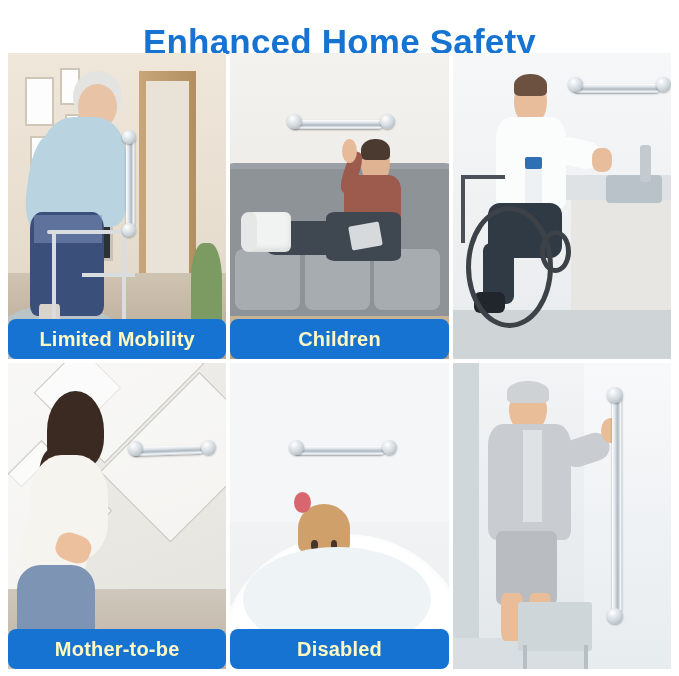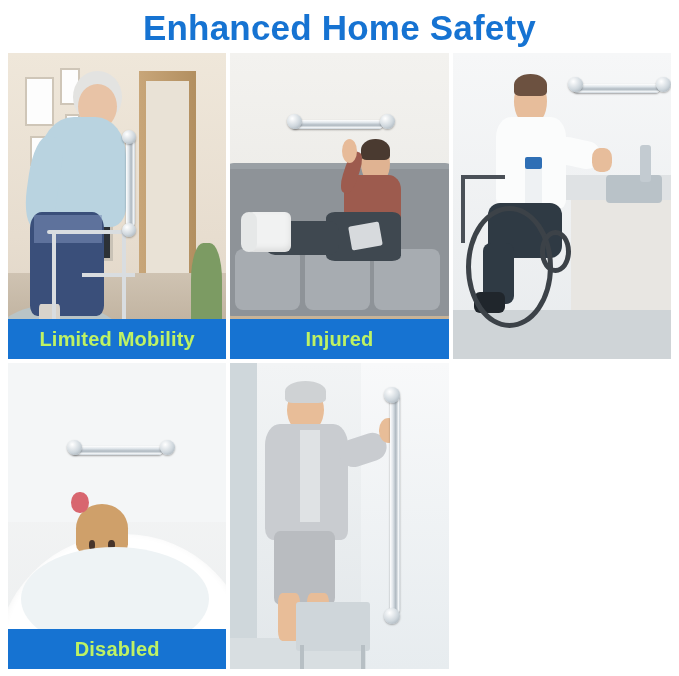--- a/index.html
+++ b/index.html
@@ -16,21 +16,21 @@
     height: 676px;
     background: #ffffff;
   }
   .title {
     text-align: center;
     color: #1673d2;
     font-size: 35px;
     font-weight: 700;
     letter-spacing: 0.2px;
     line-height: 50px;
-    padding-top: 3px;
+    padding-top: 17px;
     height: 53px;
     white-space: nowrap;
   }
   .grid {
     position: absolute;
     top: 53px;
     left: 8px;
     width: 663px;
     height: 616px;
     display: grid;
@@ -48,28 +48,29 @@
     inset: 0;
     overflow: hidden;
   }
   .caption {
     position: absolute;
     left: 0;
     right: 0;
     bottom: 0;
     height: 40px;
     background: #1673d2;
-    color: #bef264;
+    color: #fef9c3;
     font-size: 20px;
     font-weight: 700;
     display: flex;
     align-items: center;
     justify-content: center;
     letter-spacing: 0.2px;
     white-space: nowrap;
+    border-radius: 8px;
   }
 
   
   .wall { position:absolute; inset:0; }
   .floor { position:absolute; left:0; right:0; bottom:0; }
 
   
   .bar {
     position: absolute;
     border-radius: 10px;
@@ -195,21 +196,21 @@
 
         <div class="sh" style="left:6%; top:52%; width:22%; height:13%; background:#f1f2f2; border-radius:10px 6px 6px 10px; box-shadow:inset 0 -3px 6px rgba(0,0,0,0.1);"></div>
         <div class="sh" style="left:5%; top:52%; width:7%; height:13%; background:#e6e8e8; border-radius:8px;"></div>
 
         <div class="sh" style="left:55%; top:56%; width:14%; height:8%; background:#d7dadd; border-radius:2px; transform:rotate(-10deg);"></div>
 
         <div class="bar" style="left:28%; top:22%; width:42%; height:9px;"></div>
         <div class="barcap" style="left:26%; top:20%; width:15px; height:15px;"></div>
         <div class="barcap" style="left:68.5%; top:20%; width:15px; height:15px;"></div>
       </div>
-      <div class="caption">Injured</div>
+      <div class="caption">Children</div>
     </div>
 
     <div class="cell">
       <div class="photo">
         <div class="wall c3-wall"></div>
         <div class="c3-counter"></div>
         <div class="c3-counter-top"></div>
         <div class="c3-sink"></div>
         <div class="sh" style="left:86%; top:30%; width:5%; height:12%; background:#c3cbd1; border-radius:3px;"></div>
         <div class="floor" style="height:16%; background:#cfd4d7;"></div>
@@ -231,20 +232,44 @@
         <div class="wheel" style="left:40%; top:58%; width:14%; height:14%;"></div>
         <div class="sh" style="left:4%; top:40%; width:4px; height:22%; background:#4a5057;"></div>
         <div class="sh" style="left:4%; top:40%; width:20%; height:4px; background:#4a5057;"></div>
 
         <div class="bar" style="left:55%; top:10%; width:40%; height:9px;"></div>
         <div class="barcap" style="left:53%; top:8%; width:15px; height:15px;"></div>
         <div class="barcap" style="left:93%; top:8%; width:15px; height:15px;"></div>
       </div>
     </div>
 
+    <div class="cell">
+      <div class="photo">
+        <div class="wall c4-wall"></div>
+        <div class="c4-panel" style="left:-10%; top:-10%; width:46%; height:46%;"></div>
+        <div class="c4-panel" style="left:28%; top:-18%; width:46%; height:46%;"></div>
+        <div class="c4-panel" style="left:58%; top:8%; width:46%; height:46%;"></div>
+        <div class="c4-panel" style="left:-14%; top:30%; width:46%; height:46%;"></div>
+        <div class="floor c4-floor"></div>
+        <div class="sh" style="left:-8%; bottom:0; width:60%; height:14%; background:#cdc7bc; border-radius:40% 40% 0 0;"></div>
+
+        <div class="sh round" style="left:22%; top:12%; width:17%; height:16%; background:#ecc5a4;"></div>
+        <div class="sh" style="left:18%; top:9%; width:26%; height:26%; background:#3a2a22; border-radius:50% 50% 40% 30%;"></div>
+        <div class="sh" style="left:14%; top:28%; width:14%; height:22%; background:#3a2a22; border-radius:40%;"></div>
+        <div class="sh" style="left:10%; top:30%; width:36%; height:34%; background:#f6f4ee; border-radius:40% 40% 35% 30%;"></div>
+        <div class="sh" style="left:6%; top:46%; width:30%; height:30%; background:#f6f4ee; border-radius:50% 50% 45% 45%;"></div>
+        <div class="sh" style="left:4%; top:66%; width:36%; height:26%; background:#7d94b5; border-radius:30% 30% 18% 20%;"></div>
+        <div class="sh" style="left:22%; top:56%; width:16%; height:9%; background:#edc09d; border-radius:40%; transform:rotate(20deg);"></div>
+
+        <div class="bar" style="left:57%; top:27%; width:33%; height:9px; transform:rotate(-2deg);"></div>
+        <div class="barcap" style="left:55%; top:25.5%; width:15px; height:15px;"></div>
+        <div class="barcap" style="left:88.5%; top:25%; width:15px; height:15px;"></div>
+      </div>
+      <div class="caption">Mother-to-be</div>
+    </div>
 
     <div class="cell">
       <div class="photo">
         <div class="wall c5-wall"></div>
         <div class="sh" style="left:0; top:0; width:100%; height:52%; background:#f4f6f7;"></div>
         <div class="c5-tub"></div>
 
         <div class="sh round" style="left:33%; top:50%; width:20%; height:22%; background:#f0c7a7;"></div>
         <div class="sh" style="left:31%; top:46%; width:24%; height:16%; background:#cfa06a; border-radius:50% 50% 18% 18%;"></div>
         <div class="sh round" style="left:29%; top:42%; width:8%; height:7%; background:#d8666f;"></div>

